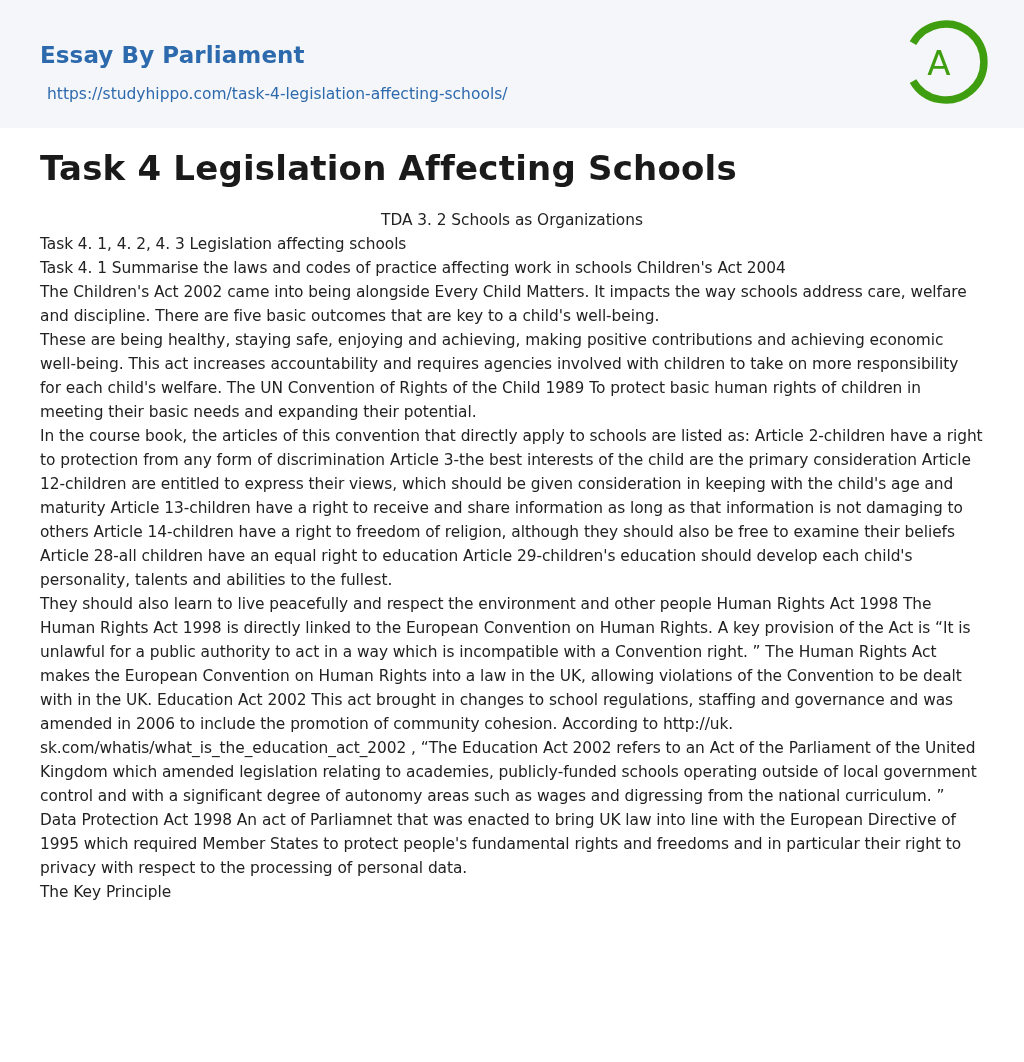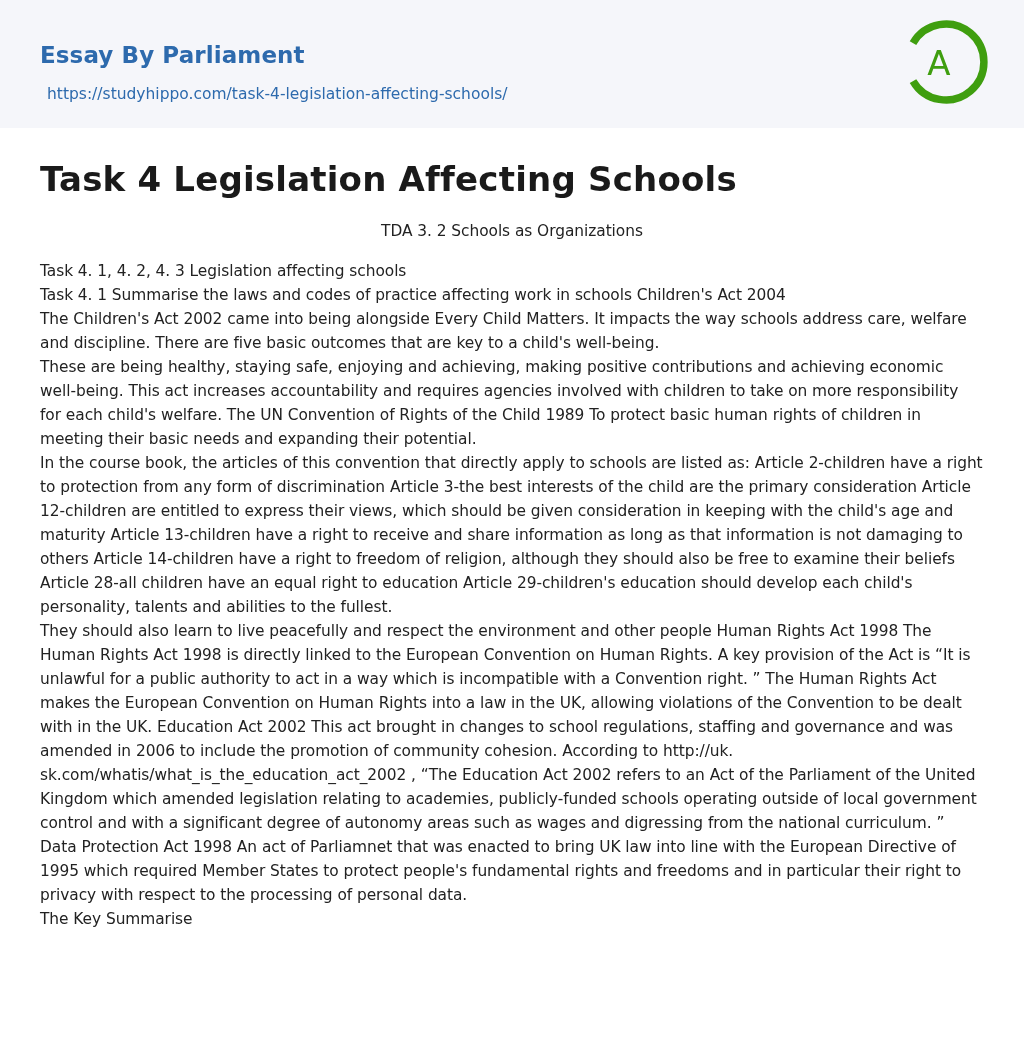--- a/index.html
+++ b/index.html
@@ -38,35 +38,35 @@
       left: 900px;
       top: 16px;
       width: 90px;
       height: 92px;
     }
     .content {
       padding: 0 40px;
       width: 1024px;
     }
     .page-title {
-      margin-top: 31px;
+      margin-top: 20px;
       font-size: 34px;
       font-weight: bold;
       color: #1a1a1a;
       line-height: 40px;
       letter-spacing: 0.2px;
     }
     .para {
       font-size: 15.4px;
       line-height: 24px;
       color: #222222;
       letter-spacing: -0.05px;
     }
     .para.first { margin-top: 20px; text-align: center; }
-    .para.tight { margin-top: 16px; }
+    .para.tight { margin-top: 0; }
   </style>
 </head>
 <body>
 
 <header class="site-header">
   <a class="brand">Essay By Parliament</a>
   <a class="source-url">https://studyhippo.com/task-4-legislation-affecting-schools/</a>
   <div class="logo">
     <svg width="90" height="92" viewBox="0 0 90 92">
       <path d="M 13 27 A 38 38 0 1 1 13 65" fill="none" stroke="#3f9e0f" stroke-width="7.5" stroke-linecap="butt"></path>
@@ -77,14 +77,14 @@
 
 <main class="content">
   <h1 class="page-title">Task 4 Legislation Affecting Schools</h1>
   <p class="para first">TDA 3. 2 Schools as Organizations</p>
   <p class="para tight">Task 4. 1, 4. 2, 4. 3 Legislation affecting schools</p>
   <p class="para">Task 4. 1 Summarise the laws and codes of practice affecting work in schools Children's Act 2004</p>
   <p class="para">The Children's Act 2002 came into being alongside Every Child Matters. It impacts the way schools address care, welfare and discipline. There are five basic outcomes that are key to a child's well-being.</p>
   <p class="para">These are being healthy, staying safe, enjoying and achieving, making positive contributions and achieving economic well-being. This act increases accountability and requires agencies involved with children to take on more responsibility for each child's welfare. The UN Convention of Rights of the Child 1989 To protect basic human rights of children in meeting their basic needs and expanding their potential.</p>
   <p class="para">In the course book, the articles of this convention that directly apply to schools are listed as: Article 2-children have a right to protection from any form of discrimination Article 3-the best interests of the child are the primary consideration Article 12-children are entitled to express their views, which should be given consideration in keeping with the child's age and maturity Article 13-children have a right to receive and share information as long as that information is not damaging to others Article 14-children have a right to freedom of religion, although they should also be free to examine their beliefs Article 28-all children have an equal right to education Article 29-children's education should develop each child's personality, talents and abilities to the fullest.</p>
   <p class="para">They should also learn to live peacefully and respect the environment and other people Human Rights Act 1998 The Human Rights Act 1998 is directly linked to the European Convention on Human Rights. A key provision of the Act is “It is unlawful for a public authority to act in a way which is incompatible with a Convention right. ” The Human Rights Act makes the European Convention on Human Rights into a law in the UK, allowing violations of the Convention to be dealt with in the UK. Education Act 2002 This act brought in changes to school regulations, staffing and governance and was amended in 2006 to include the promotion of community cohesion. According to http://uk. sk.com/whatis/what_is_the_education_act_2002 , “The Education Act 2002 refers to an Act of the Parliament of the United Kingdom which amended legislation relating to academies, publicly-funded schools operating outside of local government control and with a significant degree of autonomy areas such as wages and digressing from the national curriculum. ” Data Protection Act 1998 An act of Parliamnet that was enacted to bring UK law into line with the European Directive of 1995 which required Member States to protect people's fundamental rights and freedoms and in particular their right to privacy with respect to the processing of personal data.</p>
-  <p class="para">The Key Summarise</p>
+  <p class="para">The Key Principle</p>
 </main>
 
 </body></html>

